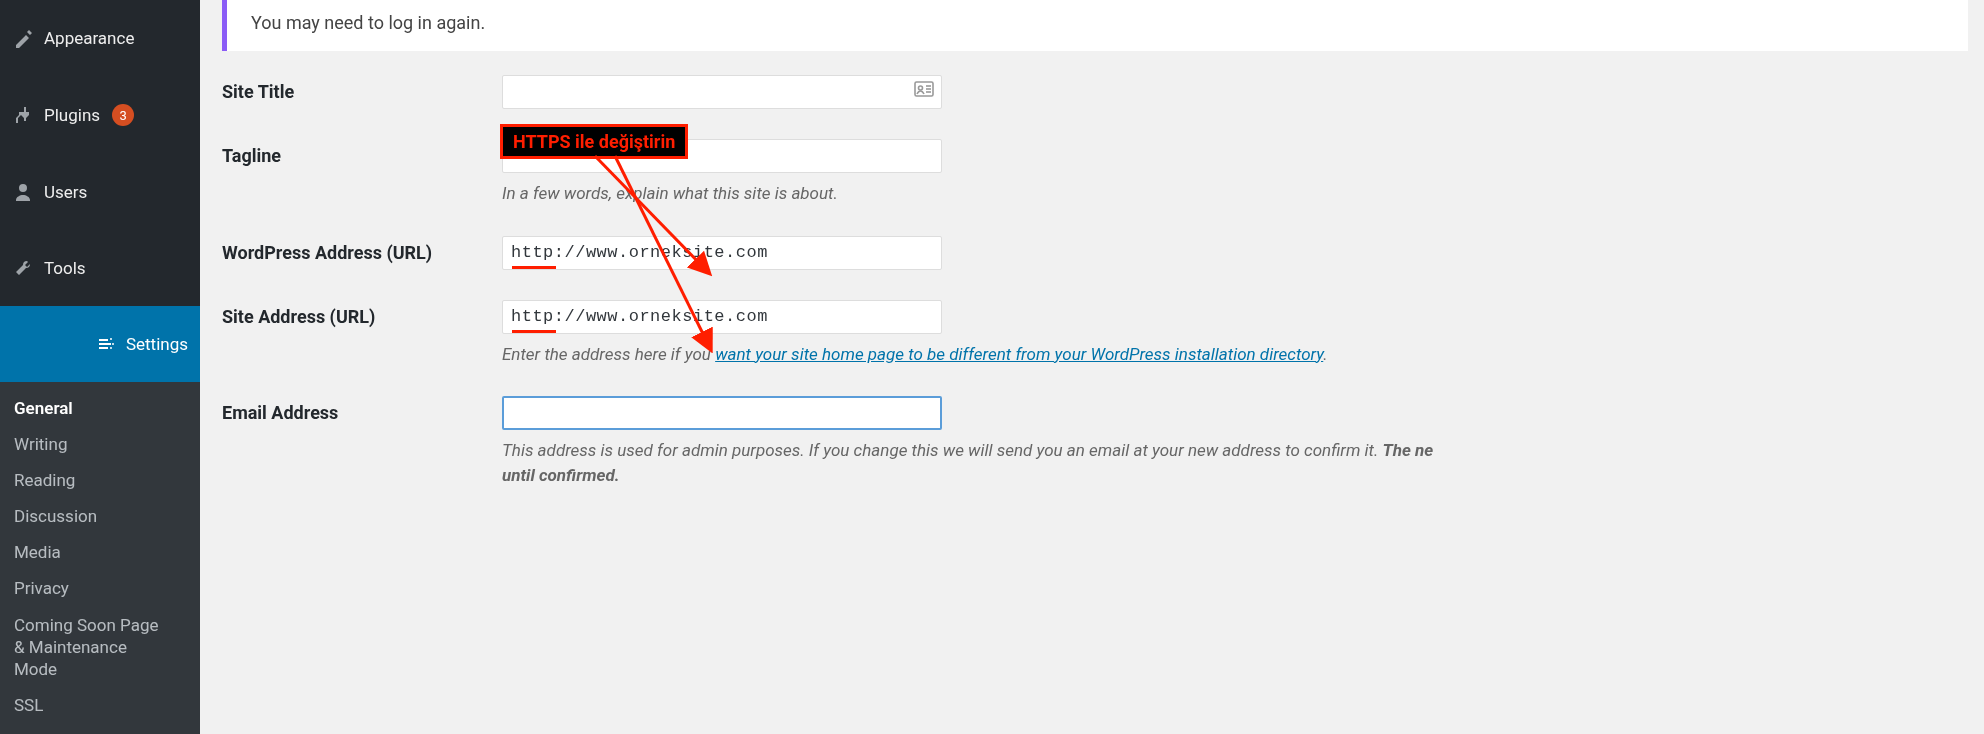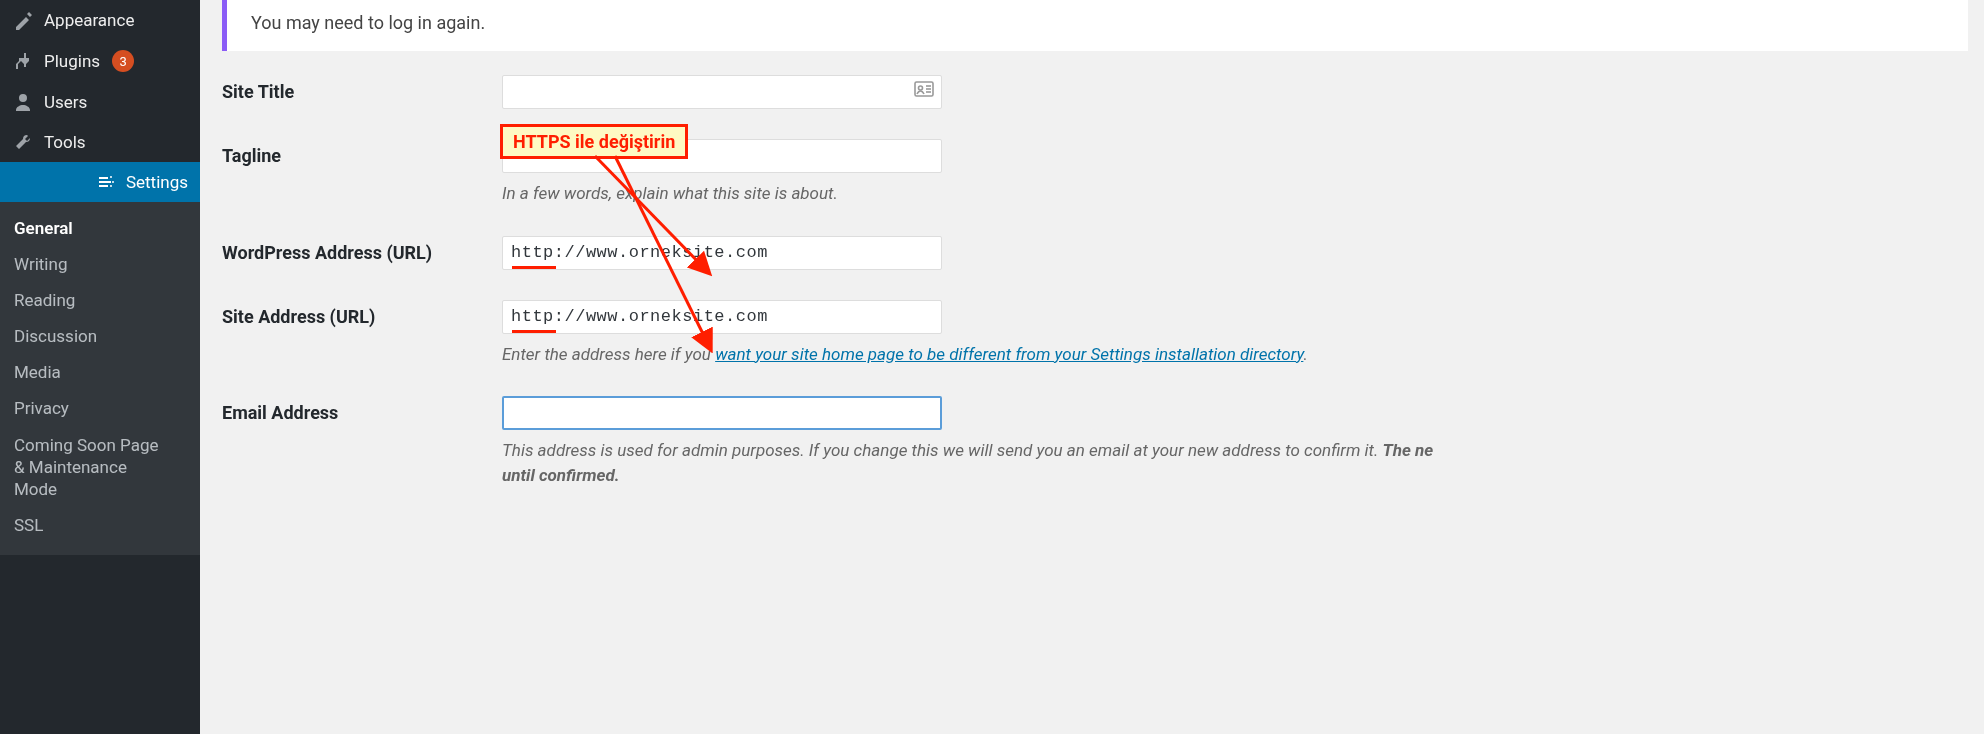--- a/index.html
+++ b/index.html
@@ -19,21 +19,21 @@
   .sidebar {
     width: 200px;
     background: #23282d;
     color: #eee;
     font-size: 17px;
     flex-shrink: 0;
   }
   .menu-item {
     display: flex;
     align-items: center;
-    padding: 10px 12px;
+    padding: 28px 12px;
     color: #eee;
     gap: 10px;
     cursor: pointer;
     position: relative;
   }
   .menu-item .icon { width: 22px; display: inline-flex; align-items: center; justify-content: center; color: rgba(240,245,250,.6); }
   .menu-item.current { background: #0073aa; color: #fff; justify-content: flex-end; }
   .menu-item.current .icon { color: #fff; }
   .menu-item.current::after {
     content: "";
@@ -119,21 +119,21 @@
 
   
   .anno-box {
     position: absolute;
     left: 300px; top: 124px;
     border: 3px solid #ff1e00;
     color: #ff1e00;
     font-weight: 700;
     font-size: 18px;
     padding: 4px 10px;
-    background: #fef9c3;
+    background: #000000;
   }
   .svg-overlay {
     position: absolute;
     left: 200px; top: 0;
     width: 900px; height: 600px;
     pointer-events: none;
   }
   .underline-http {
     position: absolute;
     height: 3px;
@@ -241,21 +241,21 @@
           <div class="underline-http" style="left:10px; top:30px; width:44px;"></div>
         </div>
       </div>
 
       <div class="form-row">
         <div class="label">Site Address (URL)</div>
         <div class="field" style="position:relative">
           <input class="text-input mono" type="text" value="http://www.orneksite.com" style="">
           <div class="underline-http" style="left:10px; top:30px; width:44px;"></div>
           <div class="description">
-            <span>Enter the address here if you </span><a href="#">want your site home page to be different from your Settings installation directory</a><span>.</span>
+            <span>Enter the address here if you </span><a href="#">want your site home page to be different from your WordPress installation directory</a><span>.</span>
           </div>
         </div>
       </div>
 
       <div class="form-row">
         <div class="label">Email Address</div>
         <div class="field">
           <input class="text-input focused" type="text" value="" style="">
           <div class="description">
             <span>This address is used for admin purposes. If you change this we will send you an email at your new address to confirm it. </span><strong>The ne</strong><br>

